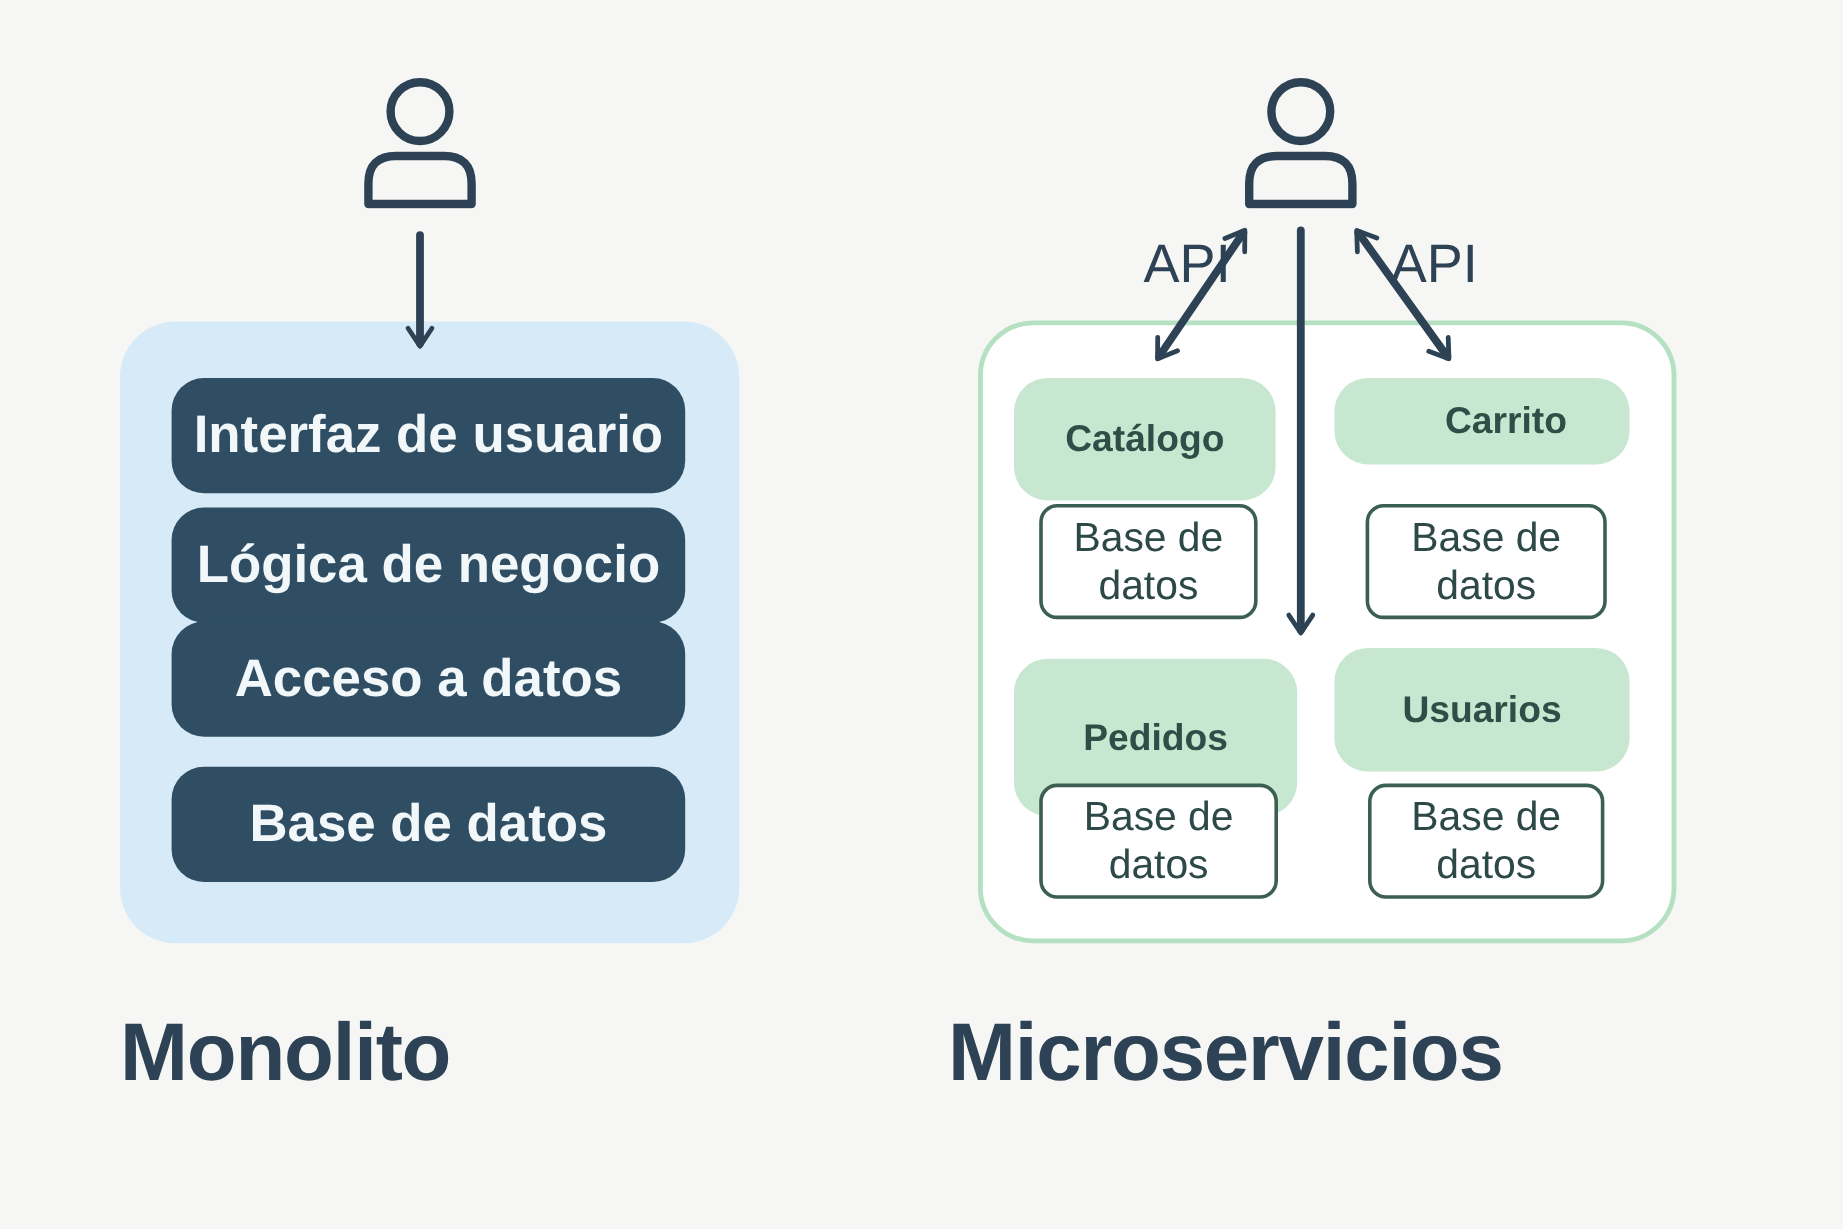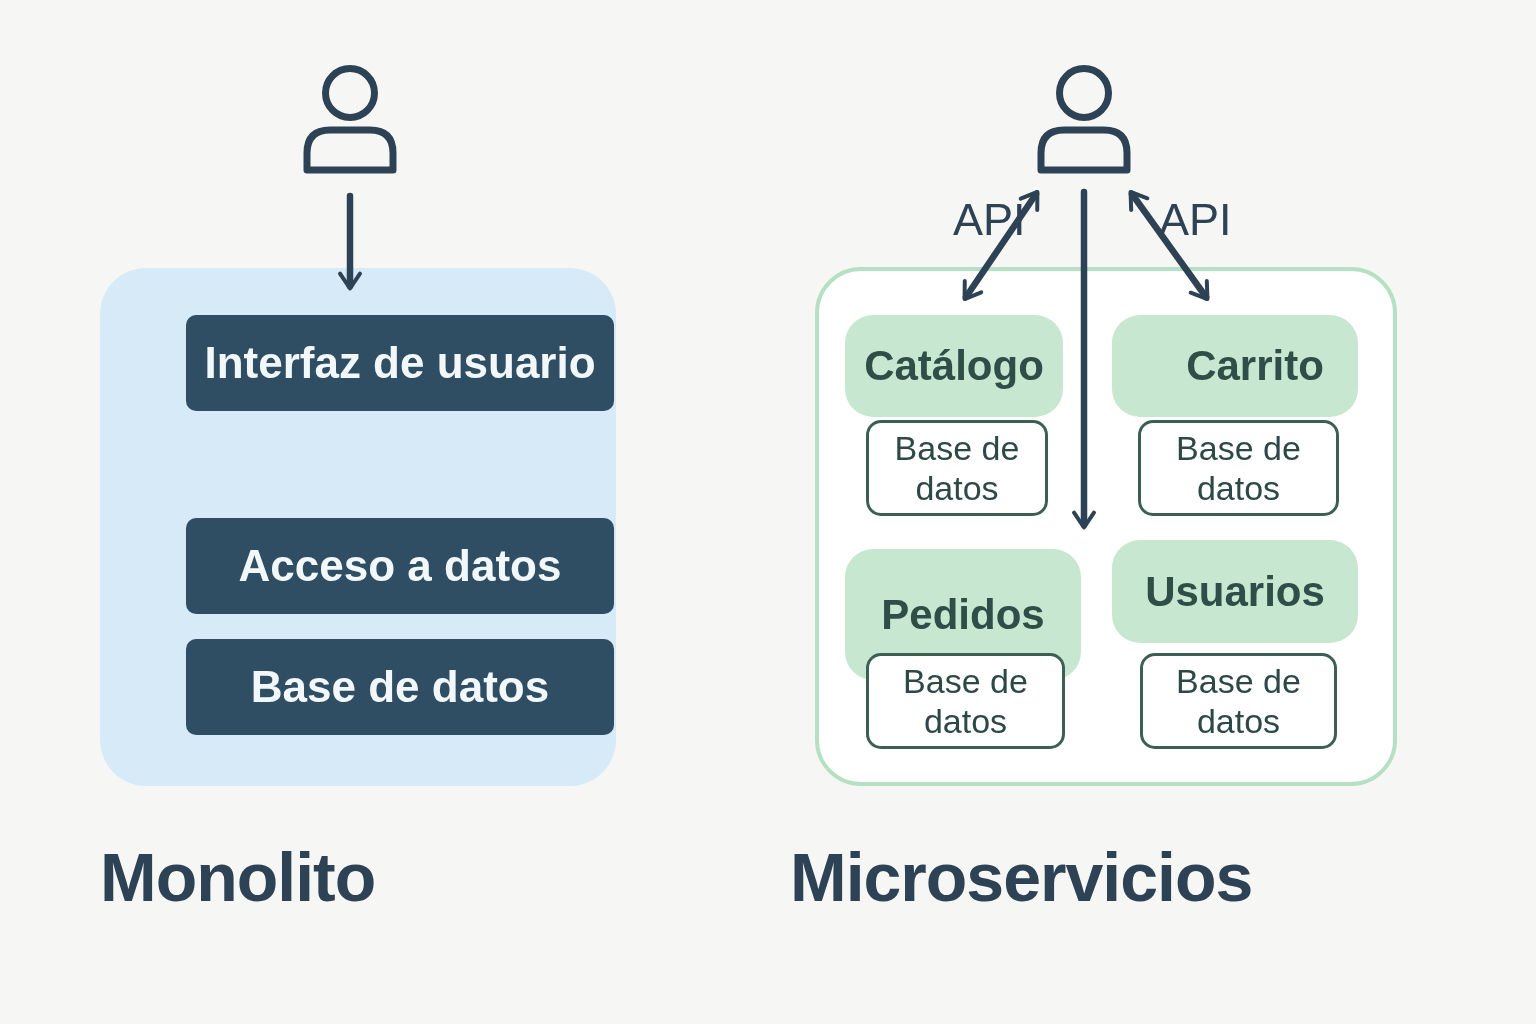--- a/index.html
+++ b/index.html
@@ -44,26 +44,25 @@
 
   .mono-container{
     left:100px;top:268px;width:516px;height:518px;
     background:var(--monolith-container);
     border-radius:46px;
   }
   .mono-box{
     position:absolute;
     left:143px;width:428px;height:96px;
     background:var(--monolith-box);
-    border-radius:10px;
+    border-radius:27px;
     display:flex;align-items:center;justify-content:center;
     color:var(--monolith-box-text);
     font-size:44px;font-weight:600;
     white-space:nowrap;
-    margin-left:43px;
   }
   .mono-box.l0{top:315px;}
   .mono-box.l1{top:423px;}
   .mono-box.l2{top:518px;}
   .mono-box.l3{top:639px;}
 
   .title-mono{left:100px;width:516px;}
 
   
   .micro-container{
@@ -71,25 +70,25 @@
     background:#ffffff;
     border:4px solid var(--micro-border);
     border-radius:46px;
   }
   .svc-box{
     position:absolute;
     background:var(--micro-box);
     border-radius:28px;
     display:flex;align-items:center;justify-content:center;
     color:var(--micro-box-text);
-    font-size:42px;font-weight:600;
+    font-size:31px;font-weight:600;
     white-space:nowrap;
   }
   .svc-catalogo{left:845px;top:315px;width:218px;height:102px;}
-  .svc-carrito{left:1112px;top:315px;width:246px;height:102px;padding-left:40px;}
+  .svc-carrito{left:1112px;top:315px;width:246px;height:72px;padding-left:40px;}
   .svc-pedidos{left:845px;top:549px;width:236px;height:131px;}
   .svc-usuarios{left:1112px;top:540px;width:246px;height:103px;}
 
   .db-box{
     position:absolute;
     background:#ffffff;
     border:3.5px solid var(--db-border);
     border-radius:15px;
     display:flex;align-items:center;justify-content:center;
     text-align:center;
@@ -122,20 +121,21 @@
 <div class="canvas">
 
   <svg class="icon abs user-left" width="96" height="116" viewBox="0 0 96 116">
     <circle cx="48" cy="35" r="24.5" fill="none" stroke="currentColor" stroke-width="7"></circle>
     <path d="M5 112 V95 Q5 72 28 72 H68 Q91 72 91 95 V112 Z" fill="none" stroke="currentColor" stroke-width="7" stroke-linejoin="round"></path>
   </svg>
 
   <div class="mono-container abs"></div>
 
   <div class="mono-box l0">Interfaz de usuario</div>
+  <div class="mono-box l1">Lógica de negocio</div>
   <div class="mono-box l2">Acceso a datos</div>
   <div class="mono-box l3">Base de datos</div>
 
   <h2 class="panel-title title-mono">Monolito</h2>
 
   <svg class="icon abs user-right" width="96" height="116" viewBox="0 0 96 116">
     <circle cx="48" cy="35" r="24.5" fill="none" stroke="currentColor" stroke-width="7"></circle>
     <path d="M5 112 V95 Q5 72 28 72 H68 Q91 72 91 95 V112 Z" fill="none" stroke="currentColor" stroke-width="7" stroke-linejoin="round"></path>
   </svg>
 

